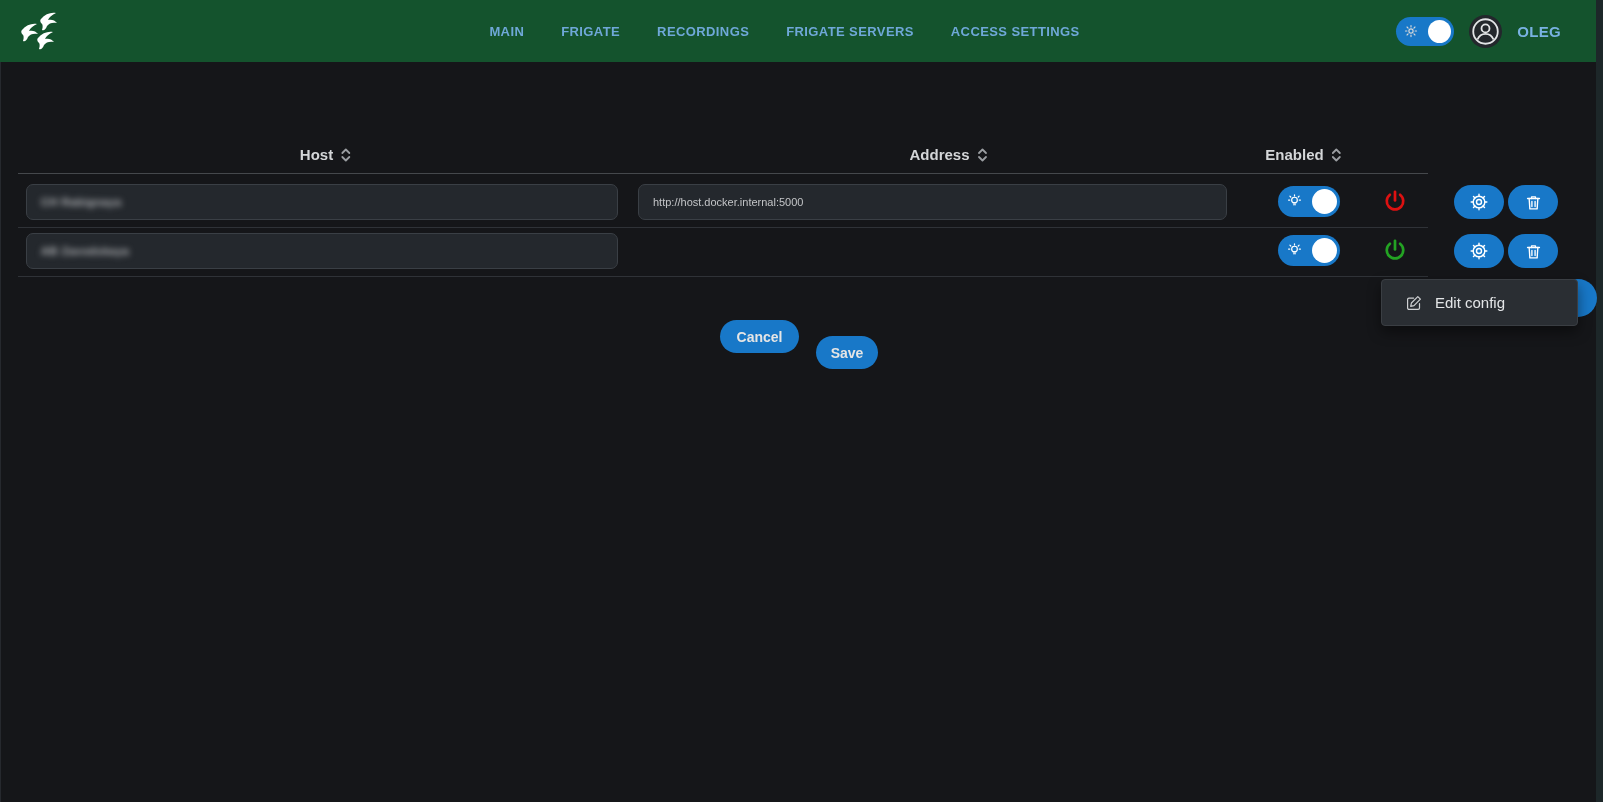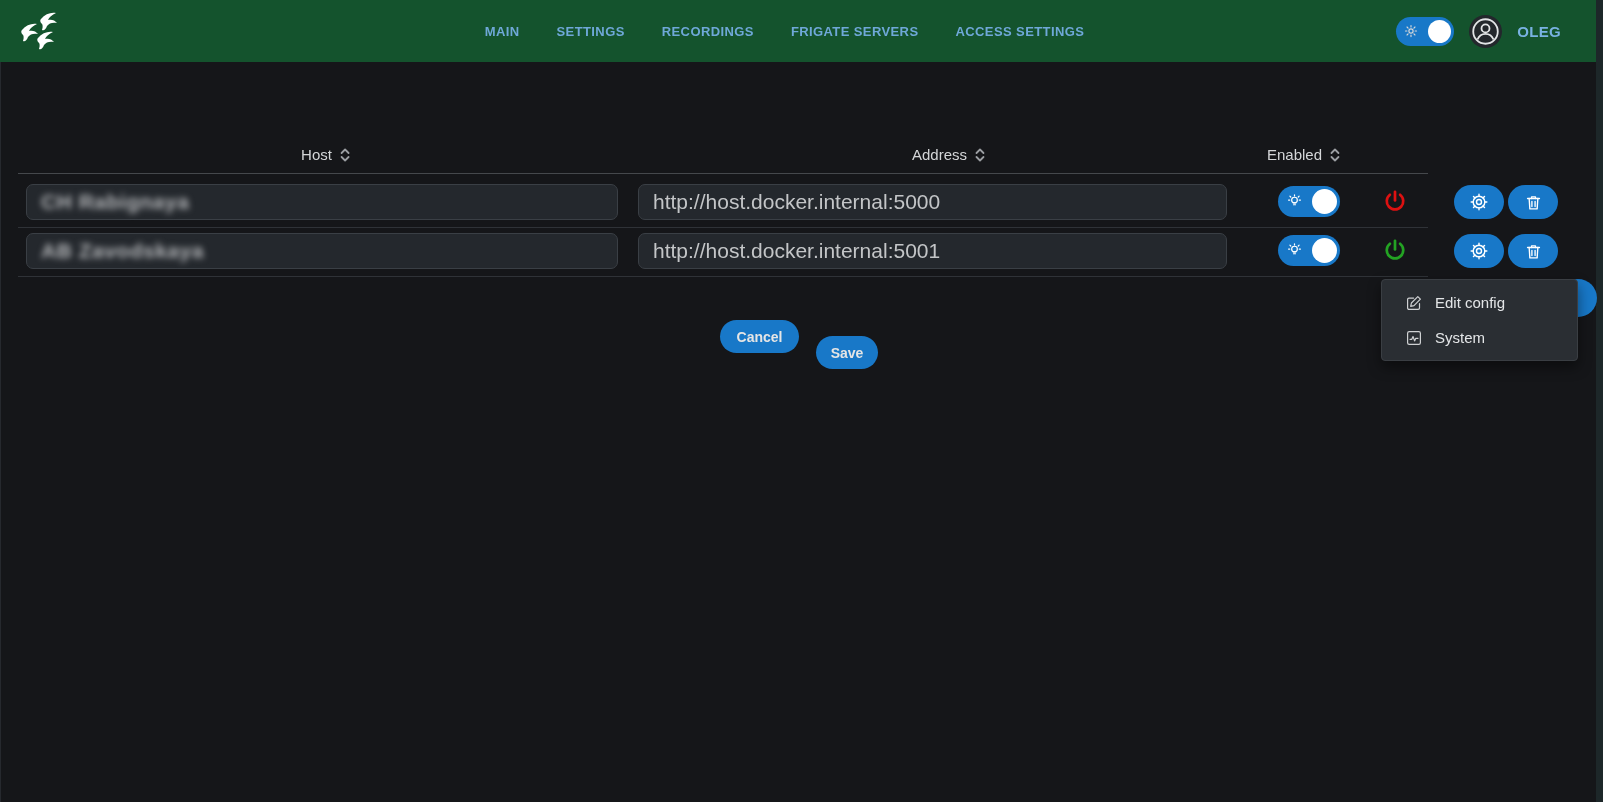--- a/index.html
+++ b/index.html
@@ -44,30 +44,30 @@
     display:flex; align-items:center; justify-content:center; cursor:pointer;
   }
   .username {
     color:#79b2e2; font-weight:bold; font-size:15px; letter-spacing:.3px; cursor:pointer;
   }
   
   .content { position:relative; height:740px; border-left:1px solid #26292e; }
   .col-header {
     position:absolute; top:84px; transform:translateX(-50%);
     display:flex; align-items:center; gap:7px;
-    color:#d4d6d8; font-weight:normal; font-size:15px; cursor:pointer; white-space:nowrap;
+    color:#d4d6d8; font-weight:bold; font-size:15px; cursor:pointer; white-space:nowrap;
   }
   .hline { position:absolute; left:17px; width:1410px; height:1px; }
   .header-line { top:111px; background:#45484c; }
   .row-line { background:#2f3237; }
   .field {
     position:absolute; height:36px;
     background:#24282d; border:1px solid #3a3f45; border-radius:7px;
     display:flex; align-items:center; padding:0 14px;
-    font-size:21px; color:#c3c5c7; font-family:"Liberation Sans",sans-serif;
+    font-size:11px; color:#c3c5c7; font-family:"Liberation Sans",sans-serif;
   }
   input.field { outline:none; }
   .blurred { filter:blur(3.2px); color:#b6b8bb; font-weight:bold; letter-spacing:.5px; }
   .row-toggle {
     position:absolute; left:1277px; width:62px; height:31px; border-radius:16px;
     background:#1878c8; cursor:pointer; display:flex; align-items:center;
   }
   .row-toggle .bulb { margin-left:8px; display:flex; }
   .row-toggle .knob {
     position:absolute; right:3px; top:3px; width:25px; height:25px;
@@ -119,21 +119,21 @@
   <div class="logo">
     <svg viewBox="0 0 46 46" width="46" height="46" fill="#ffffff">
       <path d="M25 11 C29 6 35 4 40 5 C36 7 33 9 32 12 C35 11 39 12 41 15 C37 14 33 15 31 18 C30 21 28 23 26 22 C27 19 27 16 25 15 C24 13 24 12 25 11 Z"></path>
       <path d="M6 22 C10 17 16 15 21 16 C17 18 14 20 13 23 C16 22 20 23 22 26 C18 25 14 26 12 29 C11 32 9 34 7 33 C8 30 8 27 6 26 C5 24 5 23 6 22 Z"></path>
       <path d="M22 30 C26 25 32 23 37 24 C33 26 30 28 29 31 C32 30 36 31 38 34 C34 33 30 34 28 37 C27 40 25 42 23 41 C24 38 24 35 22 34 C21 32 21 31 22 30 Z"></path>
     </svg>
   </div>
 
   <nav class="nav-links">
     <a class="nav-link">MAIN</a>
-    <a class="nav-link">SETTINGS</a>
+    <a class="nav-link">FRIGATE</a>
     <a class="nav-link">RECORDINGS</a>
     <a class="nav-link">FRIGATE SERVERS</a>
     <a class="nav-link">ACCESS SETTINGS</a>
   </nav>
 
   <div class="nav-right">
     <div class="theme-toggle">
       <span class="sun">
         <svg viewBox="0 0 24 24" width="14" height="14" fill="none" stroke="#d6d8da" stroke-width="2" stroke-linecap="round">
           <circle cx="12" cy="12" r="3.6"></circle>
@@ -219,21 +219,20 @@
       <path d="M4.5 7h15"></path>
       <path d="M9.5 7V4.8h5V7"></path>
       <path d="M6.5 7l.9 13h9.2l.9-13"></path>
       <path d="M10 10.5v6.5 M14 10.5v6.5"></path>
     </svg>
   </button>
 
   <div class="field" style="left:25px; top:171px; width:592px;">
     <span class="blurred">AB Zavodskaya</span>
   </div>
-  <input class="field" style="left: 637px; top: 171px; width: 589px;" value="http://host.docker.internal:5001">
   <div class="row-toggle" style="top:173px">
     <span class="bulb">
       <svg viewBox="0 0 24 24" width="17" height="17" fill="none" stroke="#ffffff" stroke-width="1.7" stroke-linecap="round">
         <circle cx="12" cy="10" r="4"></circle>
         <path d="M10.3 14h3.4 M10.6 16.6h2.8"></path>
         <path d="M12 2.6v1.6 M5.5 4.5l1.2 1.2 M18.5 4.5l-1.2 1.2 M3.6 10h1.7 M18.7 10h1.7"></path>
       </svg>
     </span>
     <span class="knob"></span>
   </div>
@@ -264,29 +263,20 @@
   <div class="menu">
     <div class="menu-item">
       <span class="mi">
         <svg viewBox="0 0 16 16" width="16" height="16" fill="none" stroke="currentColor" stroke-width="1.2" stroke-linecap="round" stroke-linejoin="round">
           <path d="M13.5 8.6V13a1.4 1.4 0 0 1-1.4 1.4H3A1.4 1.4 0 0 1 1.6 13V4.5A1.4 1.4 0 0 1 3 3.1h4.6"></path>
           <path d="M11.8 1.6l2.6 2.6L8 10.6l-3.3.7.7-3.3z"></path>
         </svg>
       </span>
       <span>Edit config</span>
     </div>
-    <div class="menu-item">
-      <span class="mi">
-        <svg viewBox="0 0 16 16" width="16" height="16" fill="none" stroke="currentColor" stroke-width="1.2" stroke-linecap="round" stroke-linejoin="round">
-          <rect x="1.6" y="1.6" width="12.8" height="12.8" rx="1.6"></rect>
-          <path d="M4 9.3h1.8l1.2-2.8 1.6 4.4 1.2-2.6H12"></path>
-        </svg>
-      </span>
-      <span>System</span>
-    </div>
   </div>
 
   <button class="action-btn btn-cancel">Cancel</button>
   <button class="action-btn btn-save">Save</button>
 
 </main>
 
 <div class="scroll-strip"></div>
 
 </body></html>

